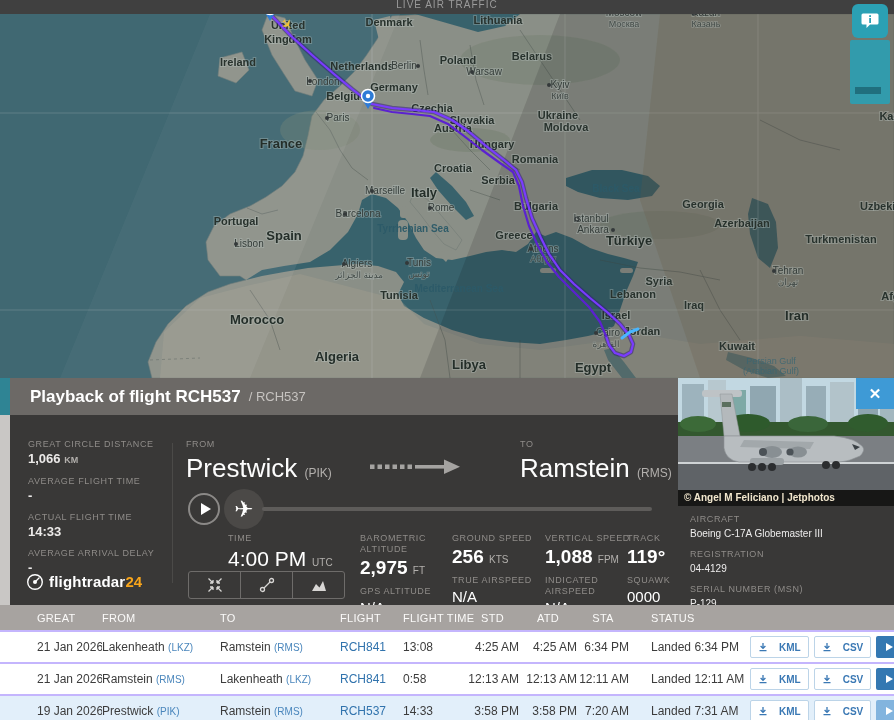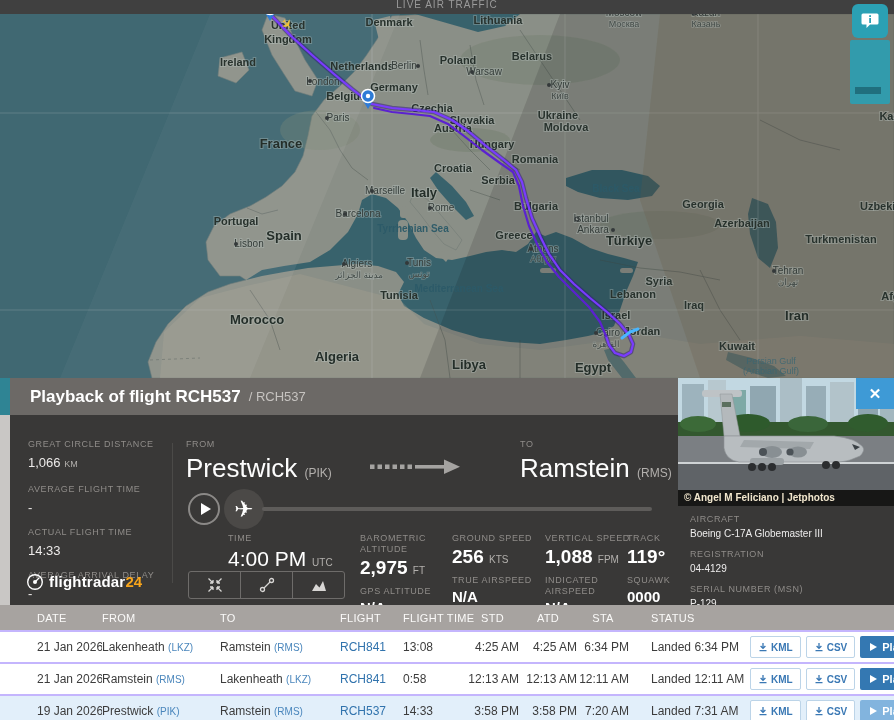--- a/index.html
+++ b/index.html
@@ -37,21 +37,21 @@
 
   .pb{position:absolute;left:10px;top:378px;width:668px;height:227px;z-index:10;}
   .pb-header{height:37px;background:#6c6966;display:flex;align-items:center;padding-left:20px;}
   .pb-title{color:#fff;font-size:17px;font-weight:bold;}
   .pb-sub{color:#c6c3c0;font-size:13px;margin-left:8px;}
   .pb-body{position:relative;height:190px;background:#393837;}
 
   .lbl{font-size:9px;letter-spacing:.6px;color:#8f8c89;text-transform:uppercase;line-height:11px;}
   .stats-left{position:absolute;left:18px;top:24px;width:142px;}
   .sl-item{margin-bottom:7px;}
-  .sl-val{font-size:13px;color:#eceae9;line-height:25px;}
+  .sl-val{font-size:13px;color:#eceae9;line-height:18px;font-weight:bold;}
   .sl-val .unit{font-size:9px;color:#b3b0ad;}
   .divider{position:absolute;left:162px;top:28px;height:140px;width:1px;background:#4b4a48;}
 
   .brand{position:absolute;left:16px;top:158px;display:flex;align-items:flex-start;gap:5px;}
   .brand-name{color:#fff;font-size:15px;font-weight:bold;letter-spacing:.2px;}
   .brand-suffix{color:#f8a51b;font-size:15px;font-weight:bold;}
 
   .route-from{position:absolute;left:176px;top:24px;}
   .route-to{position:absolute;left:510px;top:24px;}
   .route-city{font-size:26px;font-weight:300;color:#fdfdfd;line-height:30px;margin-top:3px;}
@@ -72,21 +72,21 @@
   .time-val .unit{font-size:10px;color:#b3b0ad;font-weight:normal;}
 
   .mini-btns{position:absolute;left:178px;top:156px;display:flex;border:1px solid #6e6c6a;border-radius:3px;}
   .mini-btn{width:51px;height:26px;display:flex;align-items:center;justify-content:center;cursor:pointer;}
   .mini-btn + .mini-btn{border-left:1px solid #6e6c6a;}
 
   .metric{position:absolute;top:118px;width:105px;}
   .m1{left:350px;}.m2{left:442px;}.m3{left:535px;}.m4{left:617px;}
   .m-val{color:#fff;font-size:19px;font-weight:bold;line-height:22px;margin:2px 0 4px;}
   .m-val .unit{font-size:10px;color:#b3b0ad;font-weight:normal;}
-  .m-subval{color:#fff;font-size:15px;font-weight:bold;line-height:18px;margin-top:2px;}
+  .m-subval{color:#fff;font-size:15px;font-weight:normal;line-height:18px;margin-top:2px;}
 
   
   .right-panel{position:absolute;left:678px;top:378px;width:216px;height:227px;background:#393837;z-index:11;}
   .photo{position:relative;width:216px;height:112px;overflow:hidden;}
   .photo-credit{width:216px;height:16px;background:rgba(18,18,18,.88);color:#f1e6cd;
       font-size:10px;font-weight:bold;line-height:16px;padding-left:6px;box-sizing:border-box;}
   .close-btn{position:absolute;right:0;top:0;width:38px;height:31px;background:#3e9ad6;border:none;
       color:#fff;font-size:15px;font-weight:bold;cursor:pointer;z-index:12;}
   .ac-info{padding:8px 12px 0;}
   .ac-item{margin-bottom:7px;}
@@ -101,21 +101,21 @@
   .th.ctr{text-align:center;}
   .trow{height:30px;background:#fff;font-size:12px;color:#3c3c3c;border-top:2px solid #c4b5fd;}
   .trow:first-of-type{border-top:none;}
   .trow.hl{background:#e2effa;}
   .cell{white-space:nowrap;overflow:hidden;}
   .rt{text-align:right;}
   .code{color:#4a86bc;font-size:10px;}
   .flight-link{color:#3173ad;text-decoration:none;cursor:pointer;}
   .statusbar{width:4px;height:26px;background:#4f4f4f;margin-left:8px;}
   .btn-cell{display:flex;align-items:center;gap:5px;padding-left:2px;}
-  .dl-btn{display:flex;align-items:center;gap:3px;height:22px;padding:0 7px;background:#fff;
+  .dl-btn{display:flex;align-items:center;gap:11px;height:22px;padding:0 7px;background:#fff;
       border:1px solid #bcd4e8;border-radius:2px;color:#3a78b4;font-size:10px;font-weight:bold;cursor:pointer;}
   .play-btn{display:flex;align-items:center;gap:5px;height:22px;padding:0 10px;background:#3478b2;
       border:none;border-radius:2px;color:#fff;font-size:11px;font-weight:bold;cursor:pointer;}
   .play-btn b{display:block;width:0;height:0;border-left:7px solid #fff;
       border-top:4.5px solid transparent;border-bottom:4.5px solid transparent;}
   .play-btn.light{background:#82b4de;}
 </style>
 </head>
 <body>
 
@@ -498,21 +498,21 @@
     <div class="ac-item">
       <div class="lbl">SERIAL NUMBER (MSN)</div>
       <div class="ac-val">P-129</div>
     </div>
   </div>
 </div>
 
 <div class="table">
   <div class="tgrid thead">
     <span></span>
-    <span class="th">DATE</span>
+    <span class="th">GREAT</span>
     <span class="th">FROM</span>
     <span class="th">TO</span>
     <span class="th">FLIGHT</span>
     <span class="th">FLIGHT TIME</span>
     <span class="th ctr">STD</span>
     <span class="th ctr">ATD</span>
     <span class="th ctr">STA</span>
     <span></span>
     <span class="th">STATUS</span>
     <span></span>

